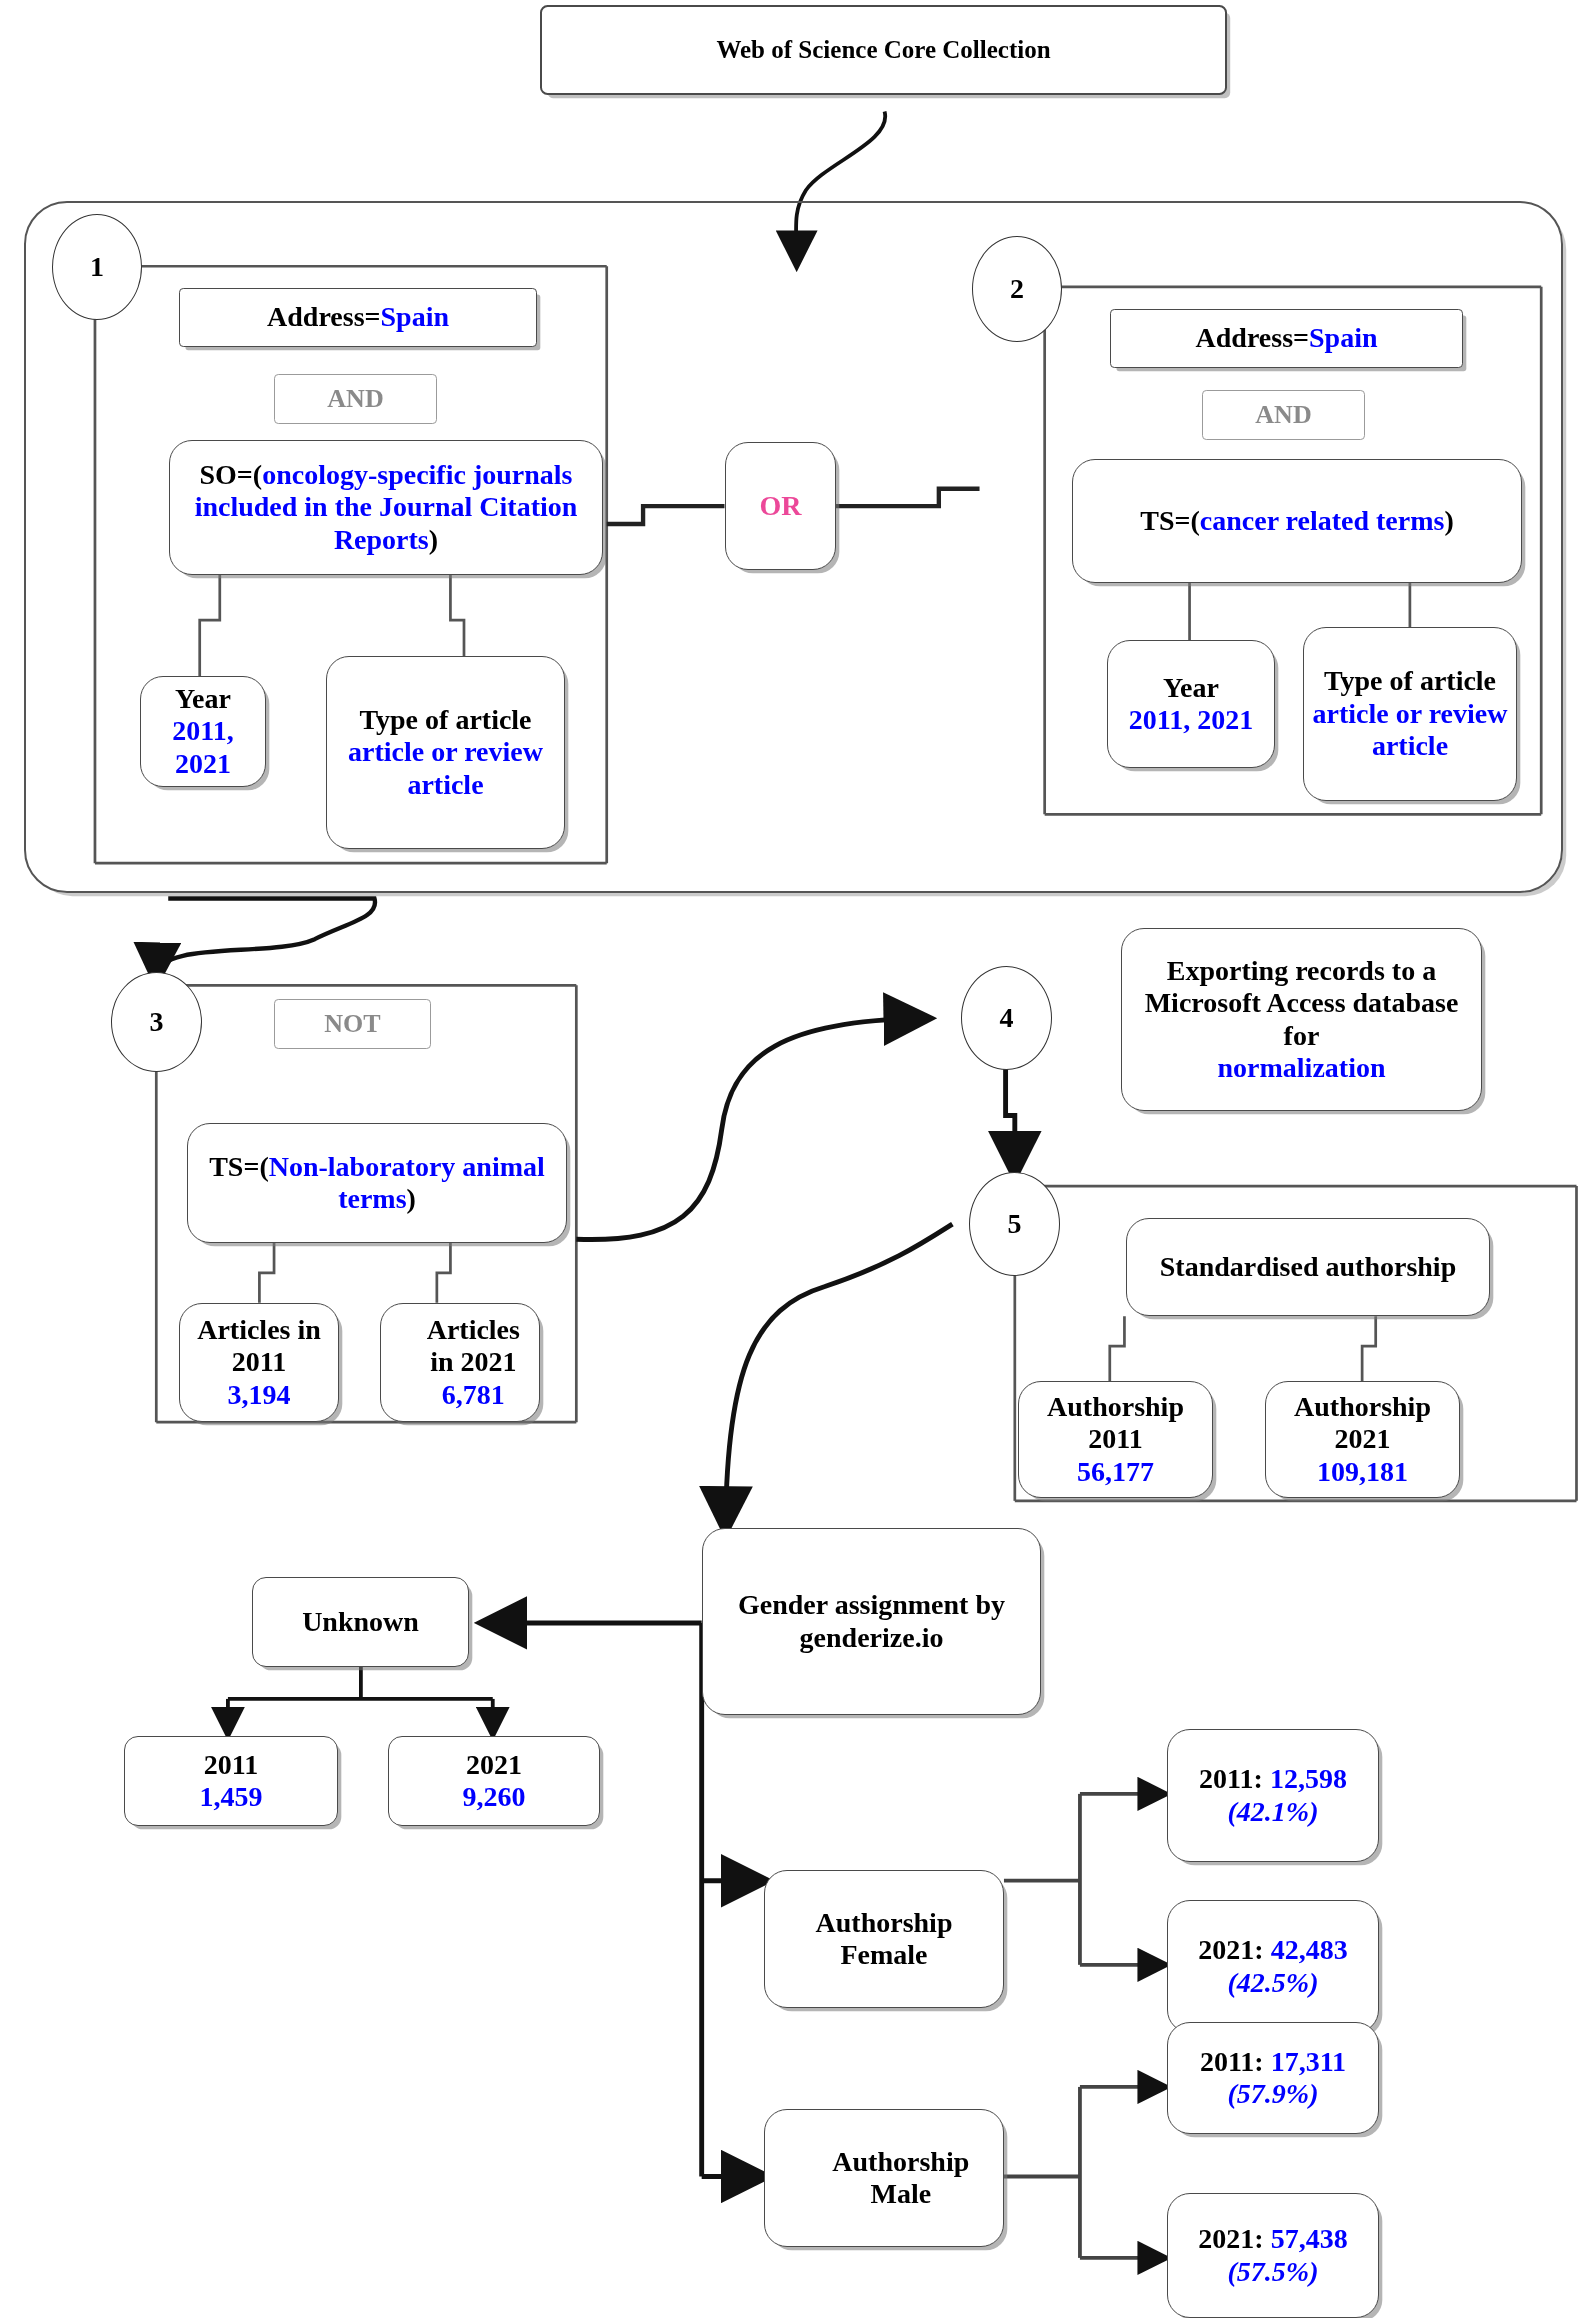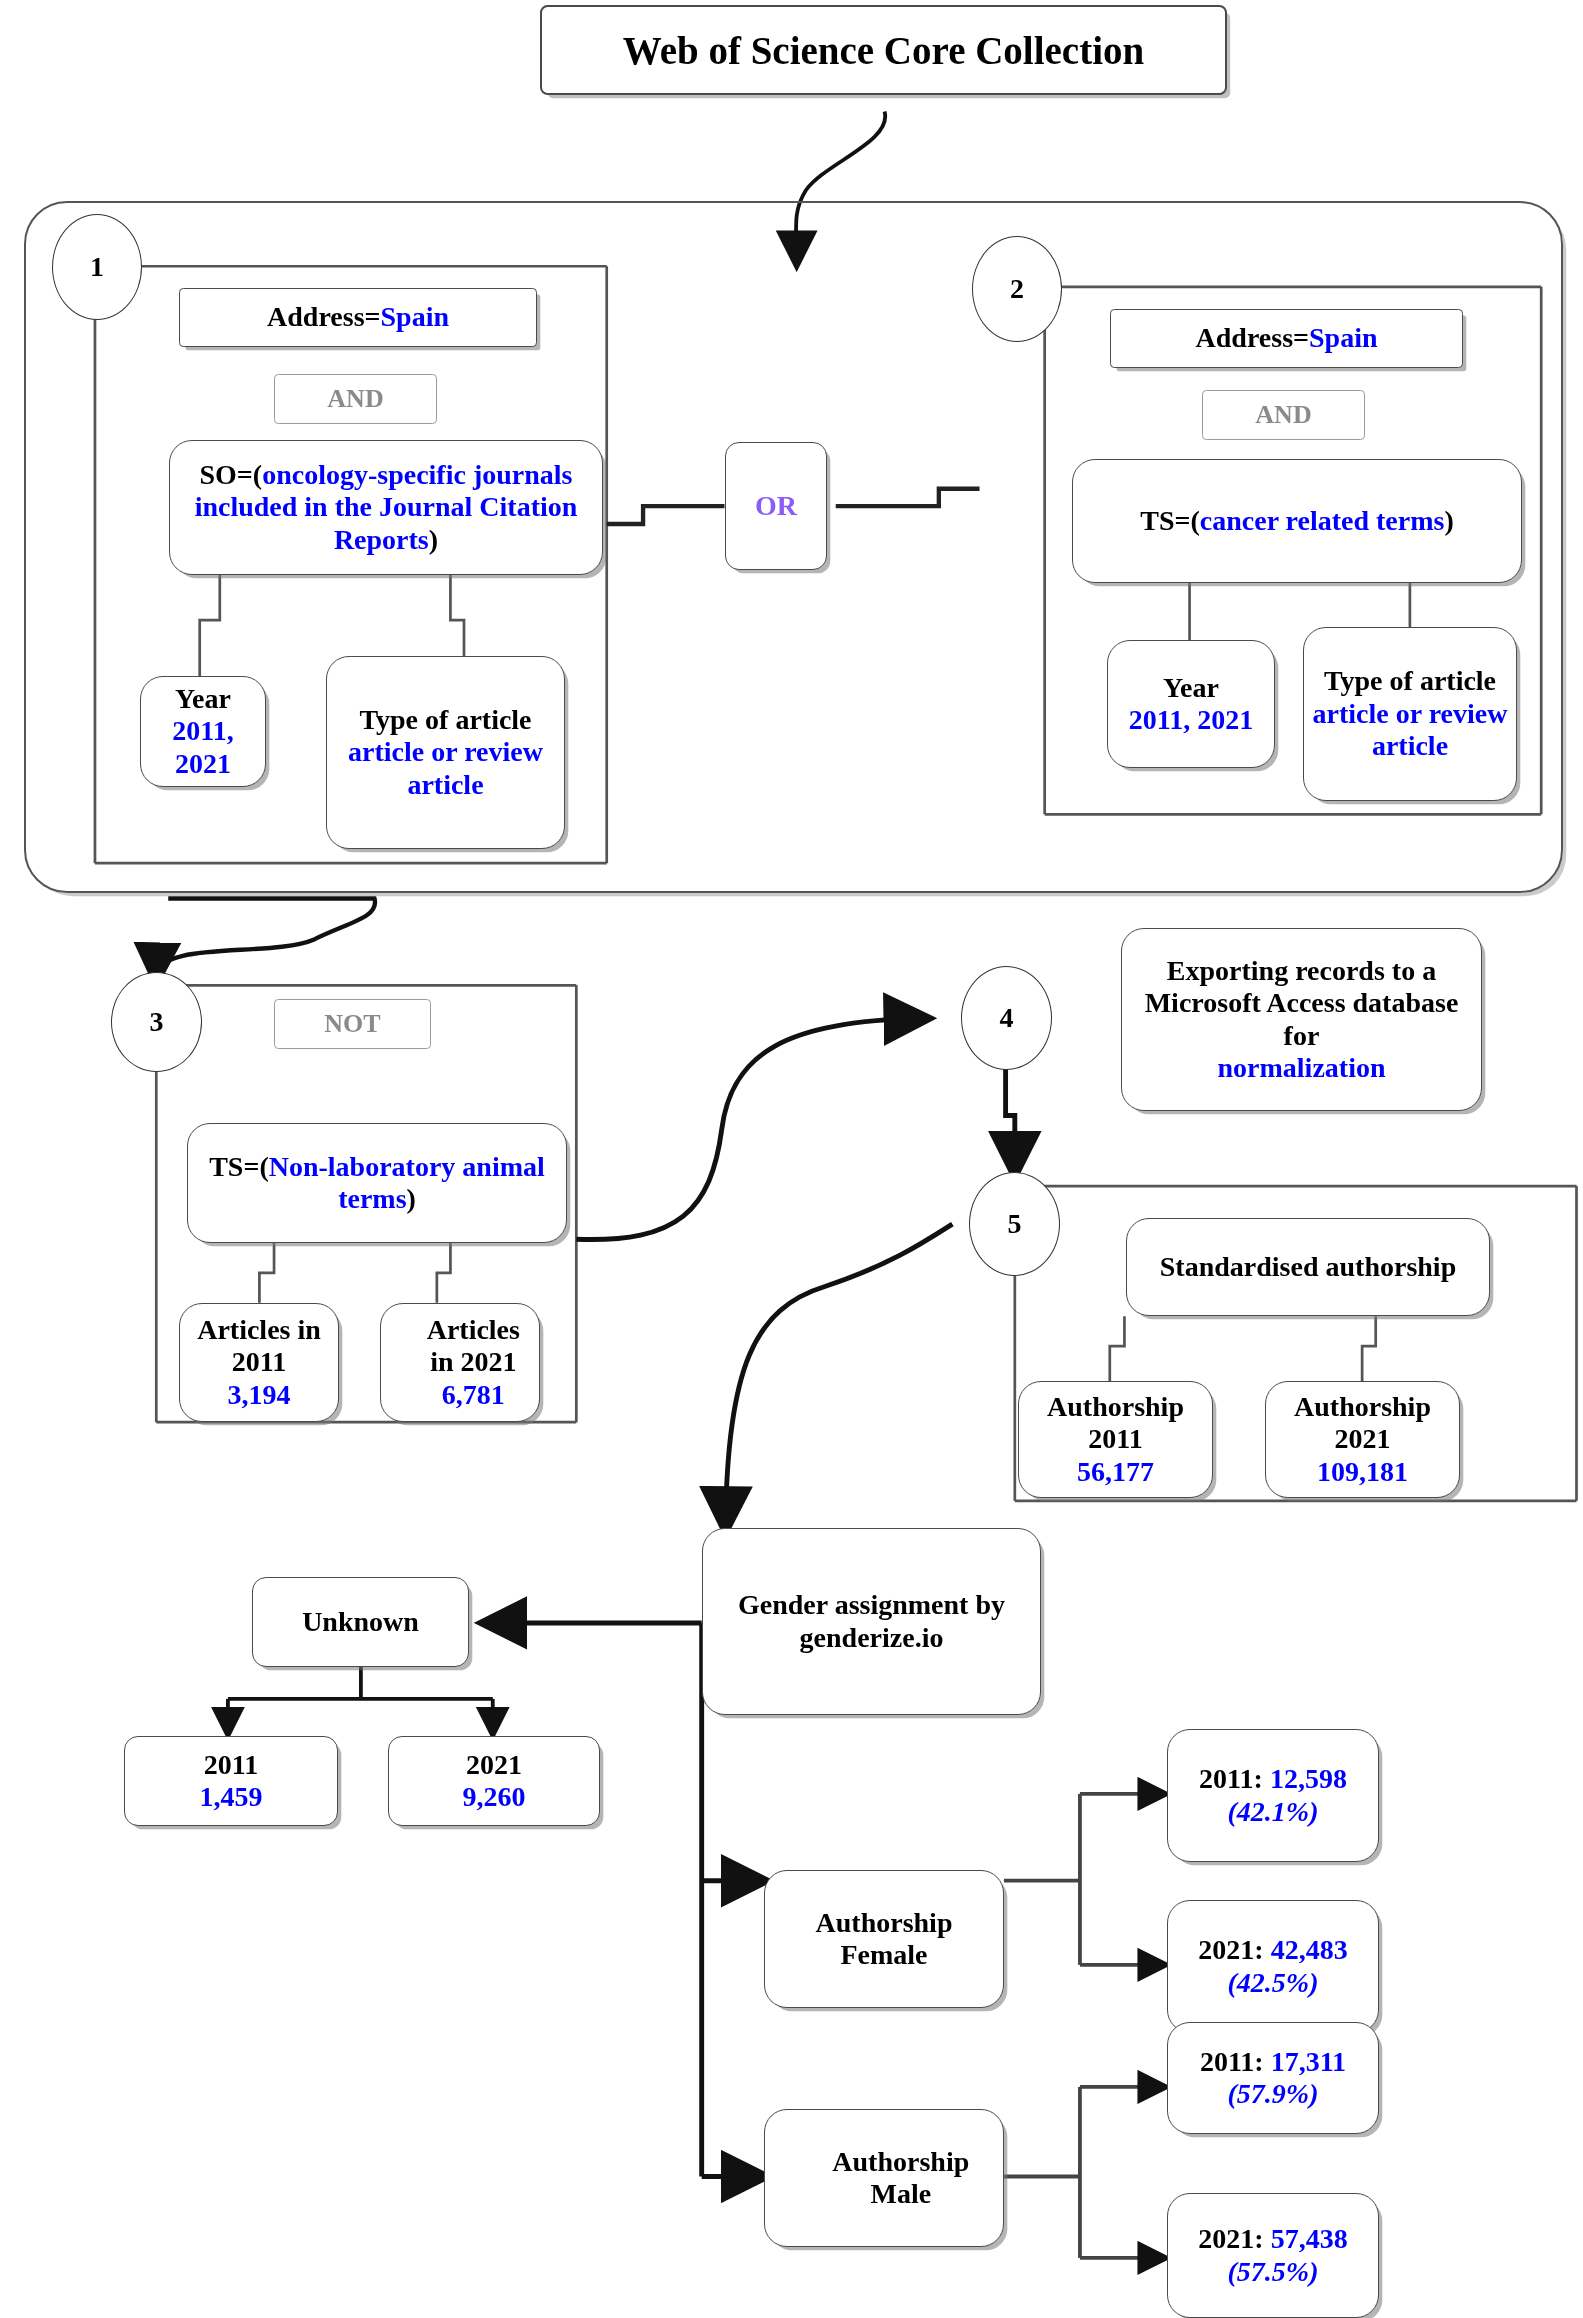--- a/index.html
+++ b/index.html
@@ -64,21 +64,21 @@
     position: absolute;
     background:#fff;
     border: 2.2px solid #4a4a4a;
     border-radius: 7.6px;
     display:flex;align-items:center;justify-content:center;
     font-weight:bold;color:#000;
     box-shadow: 5.4px 5.4px 0 -2.2px rgba(130,130,130,0.5);
   }
   .t48 { font-size: 26px; }
   .t52 { font-size: 28px; }
-  .t60 { font-size: 39px; }
+  .t60 { font-size: 25px; }
 </style>
 </head>
 <body>
 
 <div id="page">
 
   <svg class="layer" viewBox="0 0 2917 4272">
     <defs>
       <marker id="ah" markerWidth="9" markerHeight="9" refX="7" refY="4.5" orient="auto" markerUnits="strokeWidth">
         <path d="M0,0 L9,4.5 L0,9 z" fill="#111"></path>
@@ -170,21 +170,21 @@
   </div>
 
   <div class="nbox r-md t52" style="left:140px; top:676px; width:126px; height:111px;">
     <span><span>Year</span><br><span class="blue">2011, 2021</span></span>
   </div>
 
   <div class="nbox r-md t52" style="left:326px; top:656px; width:239px; height:193px;">
     <span><span>Type of article</span><br><span class="blue">article or review article</span></span>
   </div>
 
-  <div class="nbox r-md t52" style="left:725px; top:442px; width:102px; height:128px; color:#8b5cf6;border-radius:14px;">OR</div>
+  <div class="nbox r-md t52" style="left:725px; top:442px; width:111px; height:128px; color:#ec4899;">OR</div>
 
   <div class="circ t52" style="left:972px; top:236px; width:90px; height:106px;">2</div>
 
   <div class="nbox r-sq t52" style="left:1110px; top:309px; width:353px; height:59px;">
     <span><span>Address=</span><span class="blue">Spain</span></span>
   </div>
 
   <div class="nbox r-sq t48 gray" style="left:1202px; top:390px; width:163px; height:50px; border-color:#9b9b9b; box-shadow:none;">AND</div>
 
   <div class="nbox r-md t52" style="left:1072px; top:459px; width:450px; height:124px;">

